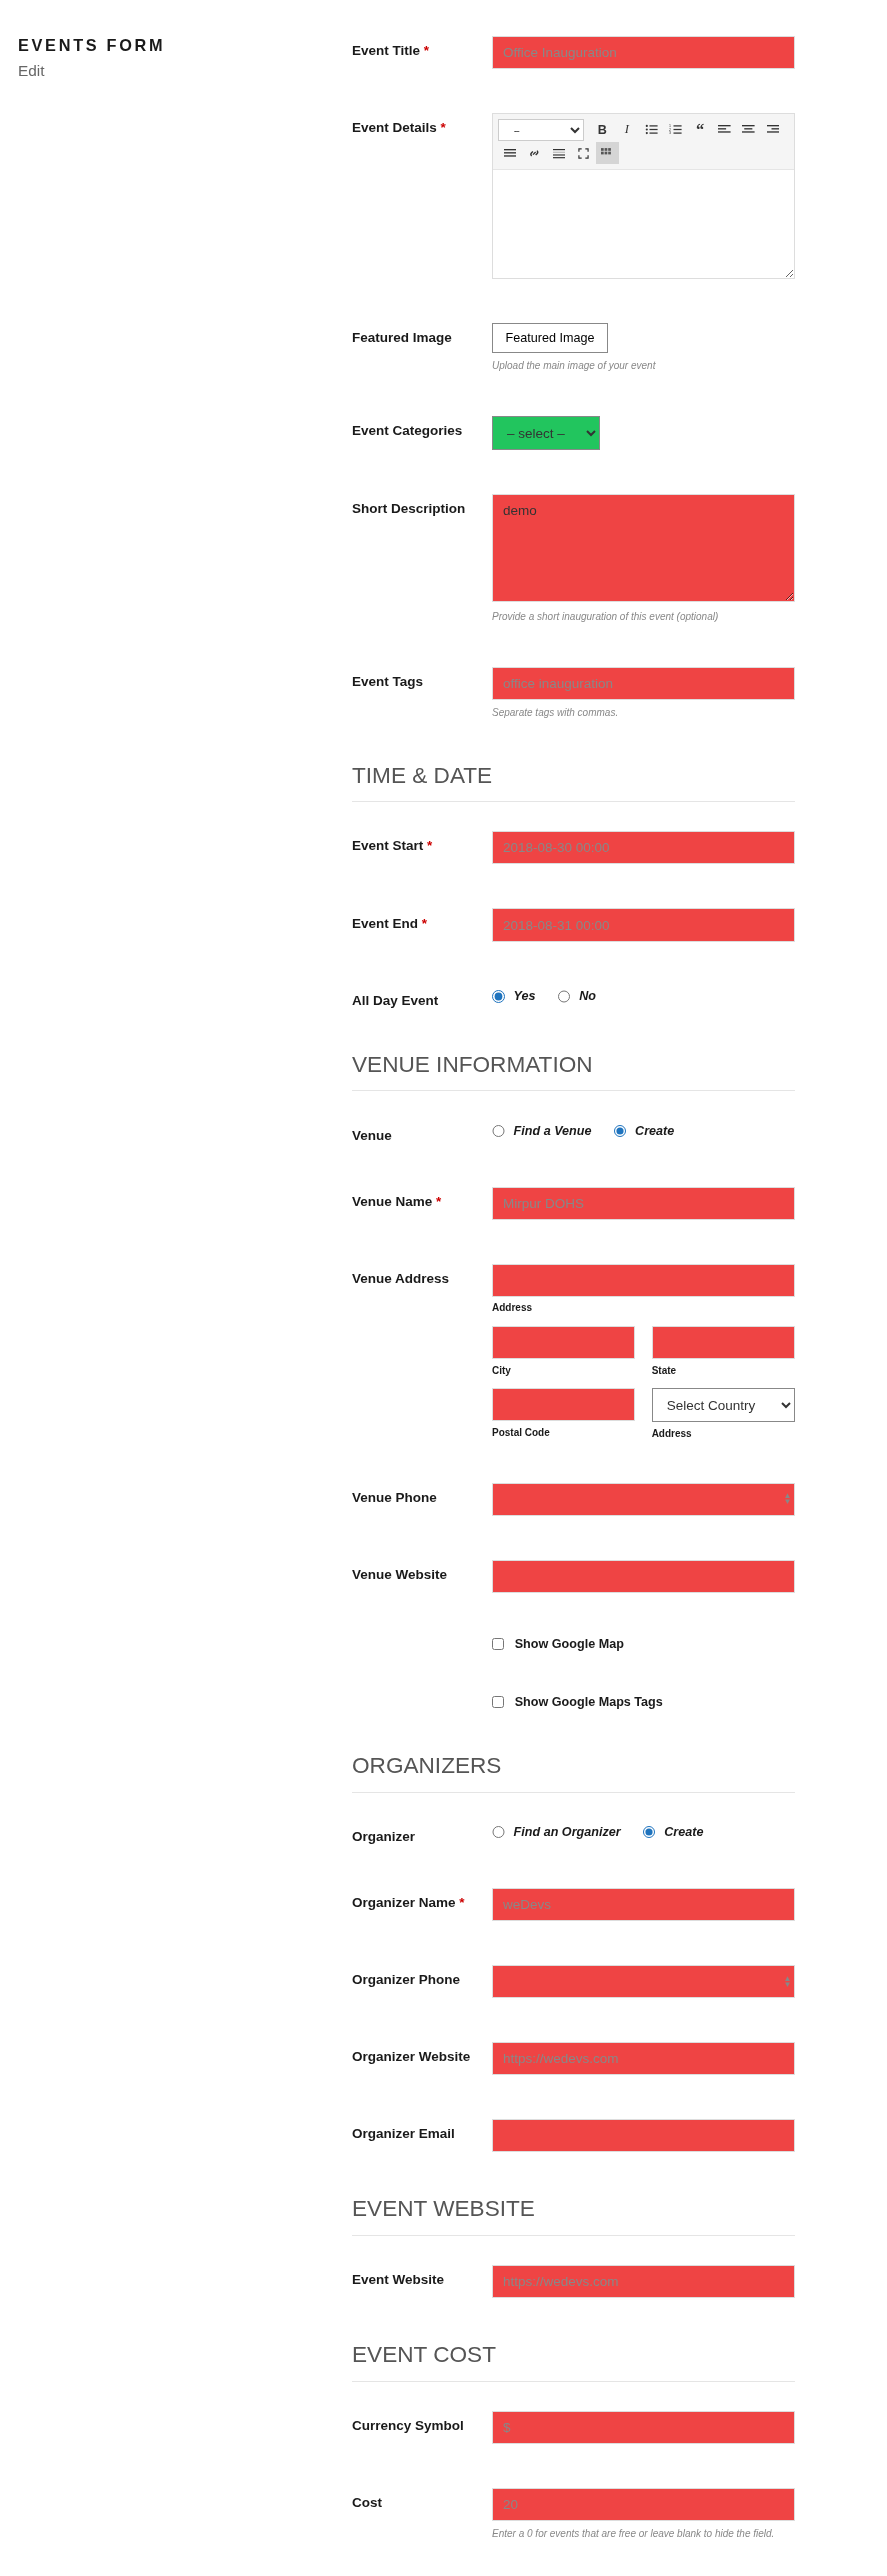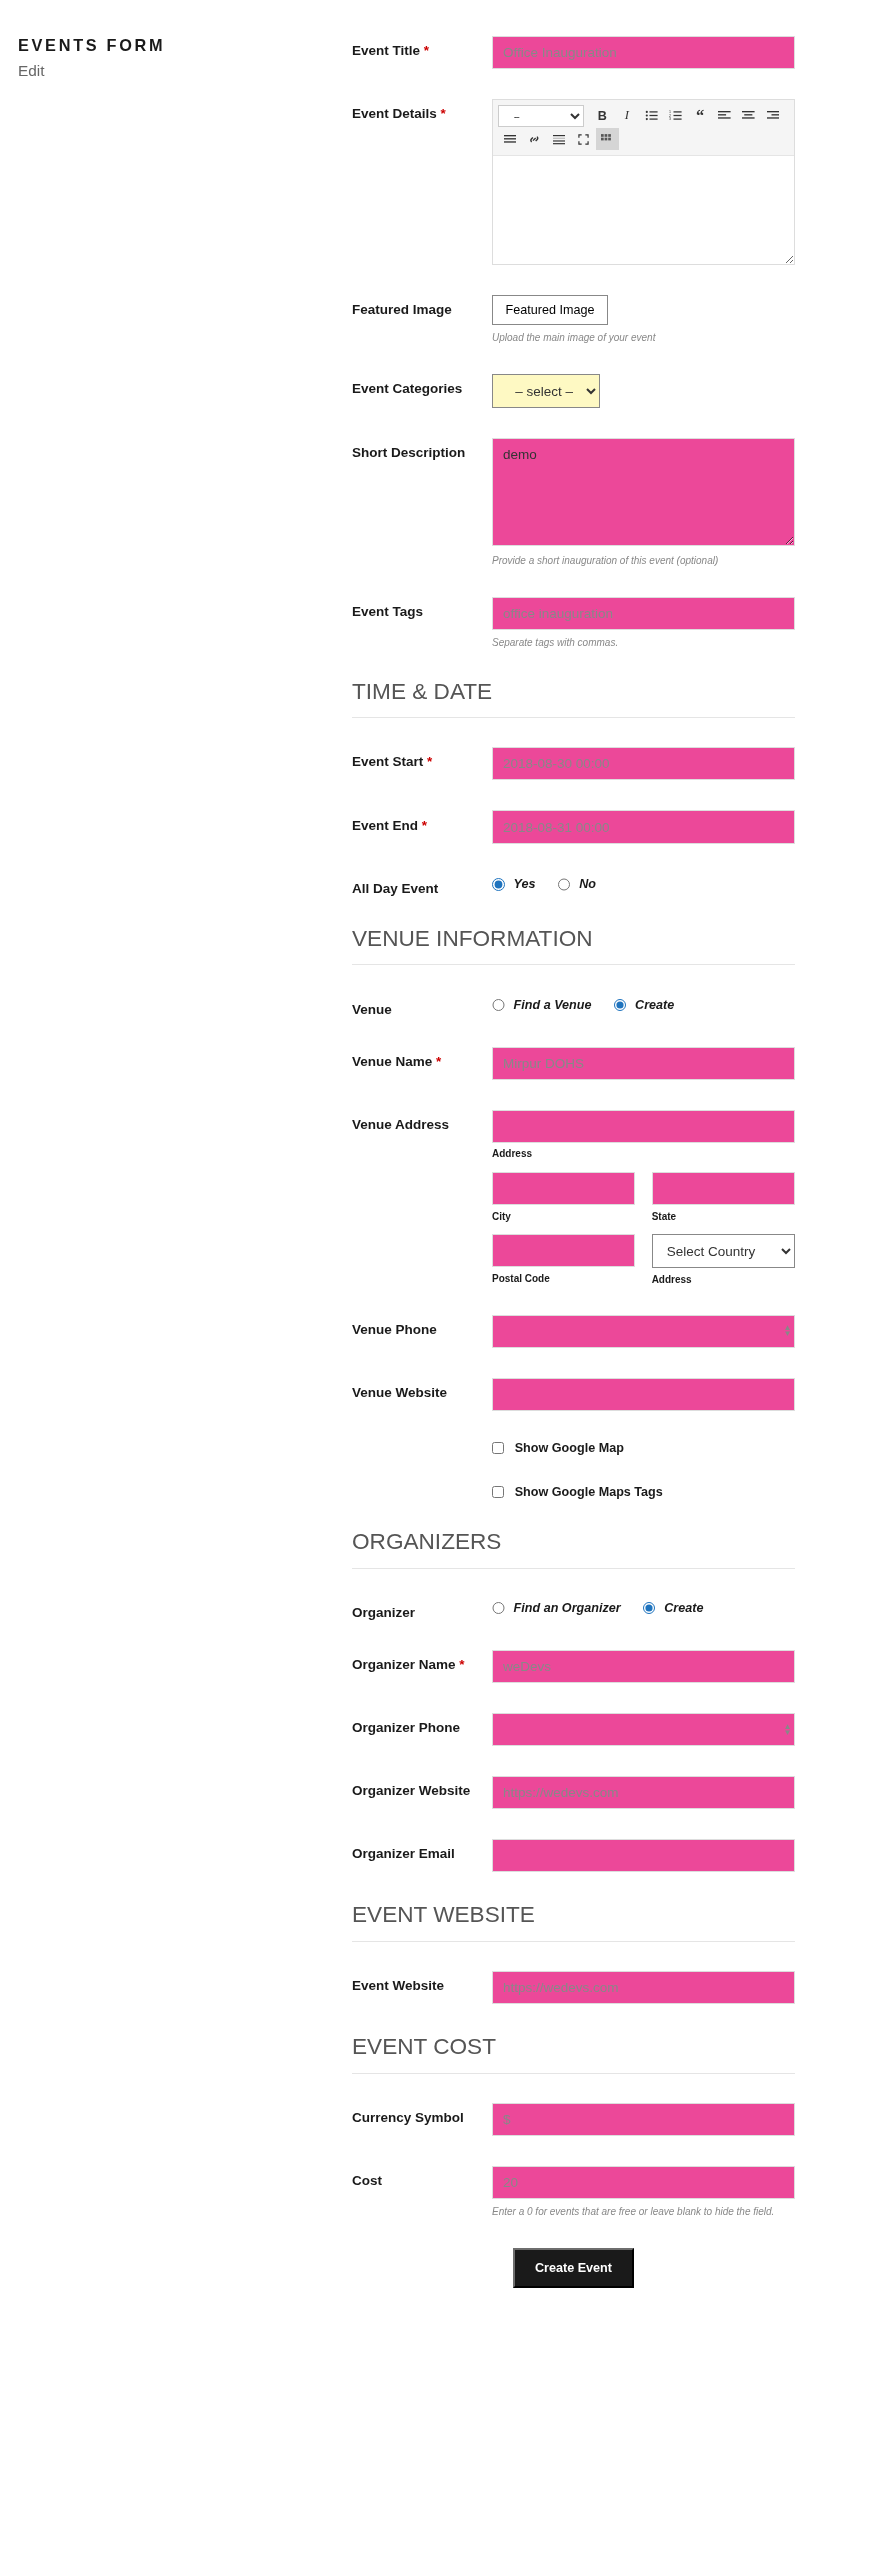--- a/index.html
+++ b/index.html
@@ -19,36 +19,36 @@
       color: #1a1a1a;
       margin-bottom: 7.2px;
     }
     .sidebar-link {
       font-size: 15.4px;
       color: #666;
       text-decoration: none;
       display: inline-block;
     }
     .main { flex: 1; max-width: 443px; }
-    .field-row { display: flex; margin-bottom: 30px; align-items: flex-start; }
+    .field-row { display: flex; margin-bottom: 44px; align-items: flex-start; }
     .field-label {
       width: 140px;
       flex-shrink: 0;
       font-size: 13.5px;
       font-weight: 700;
       color: #1a1a1a;
       padding-top: 7.2px;
     }
     .required { color: #c00; }
     .field-control { flex: 1; }
     input[type="text"], textarea, select {
       width: 100%;
       padding: 8.1px 10px;
       border: 0.9px solid #ddd;
-      background: #ec4899;
+      background: #ef4444;
       font-size: 13.5px;
       color: #333;
       font-family: inherit;
     }
     input[type="text"]::placeholder,
     textarea::placeholder { color: #888; }
     textarea { resize: vertical; min-height: 108px; }
     select { background: #fff; height: 34px; }
     .editor-wrapper { border: 0.9px solid #ddd; background: #fafafa; }
     .editor-toolbar {
@@ -132,21 +132,21 @@
       color: #1a1a1a;
       margin-top: 5.4px;
     }
     .addr-grid {
       display: grid;
       grid-template-columns: 1fr 1fr;
       gap: 12.6px 16.3px;
       margin-top: 12.6px;
     }
     .submit-row { text-align: center; margin-top: 20px; }
-    .select-narrow { width: 108px; background: #fef9c3; border:0.9px solid #888;text-align:right; }
+    .select-narrow { width: 108px; background: #22c55e; border:0.9px solid #888; }
     .num-field { position: relative; }
     .num-spin {
       position: absolute; right: 3.6px; top: 50%;
       transform: translateY(-50%);
       font-size: 8.1px; color: #888;
       display:flex; flex-direction:column; line-height:6.3px;
     }
   </style>
 </head>
 <body>

